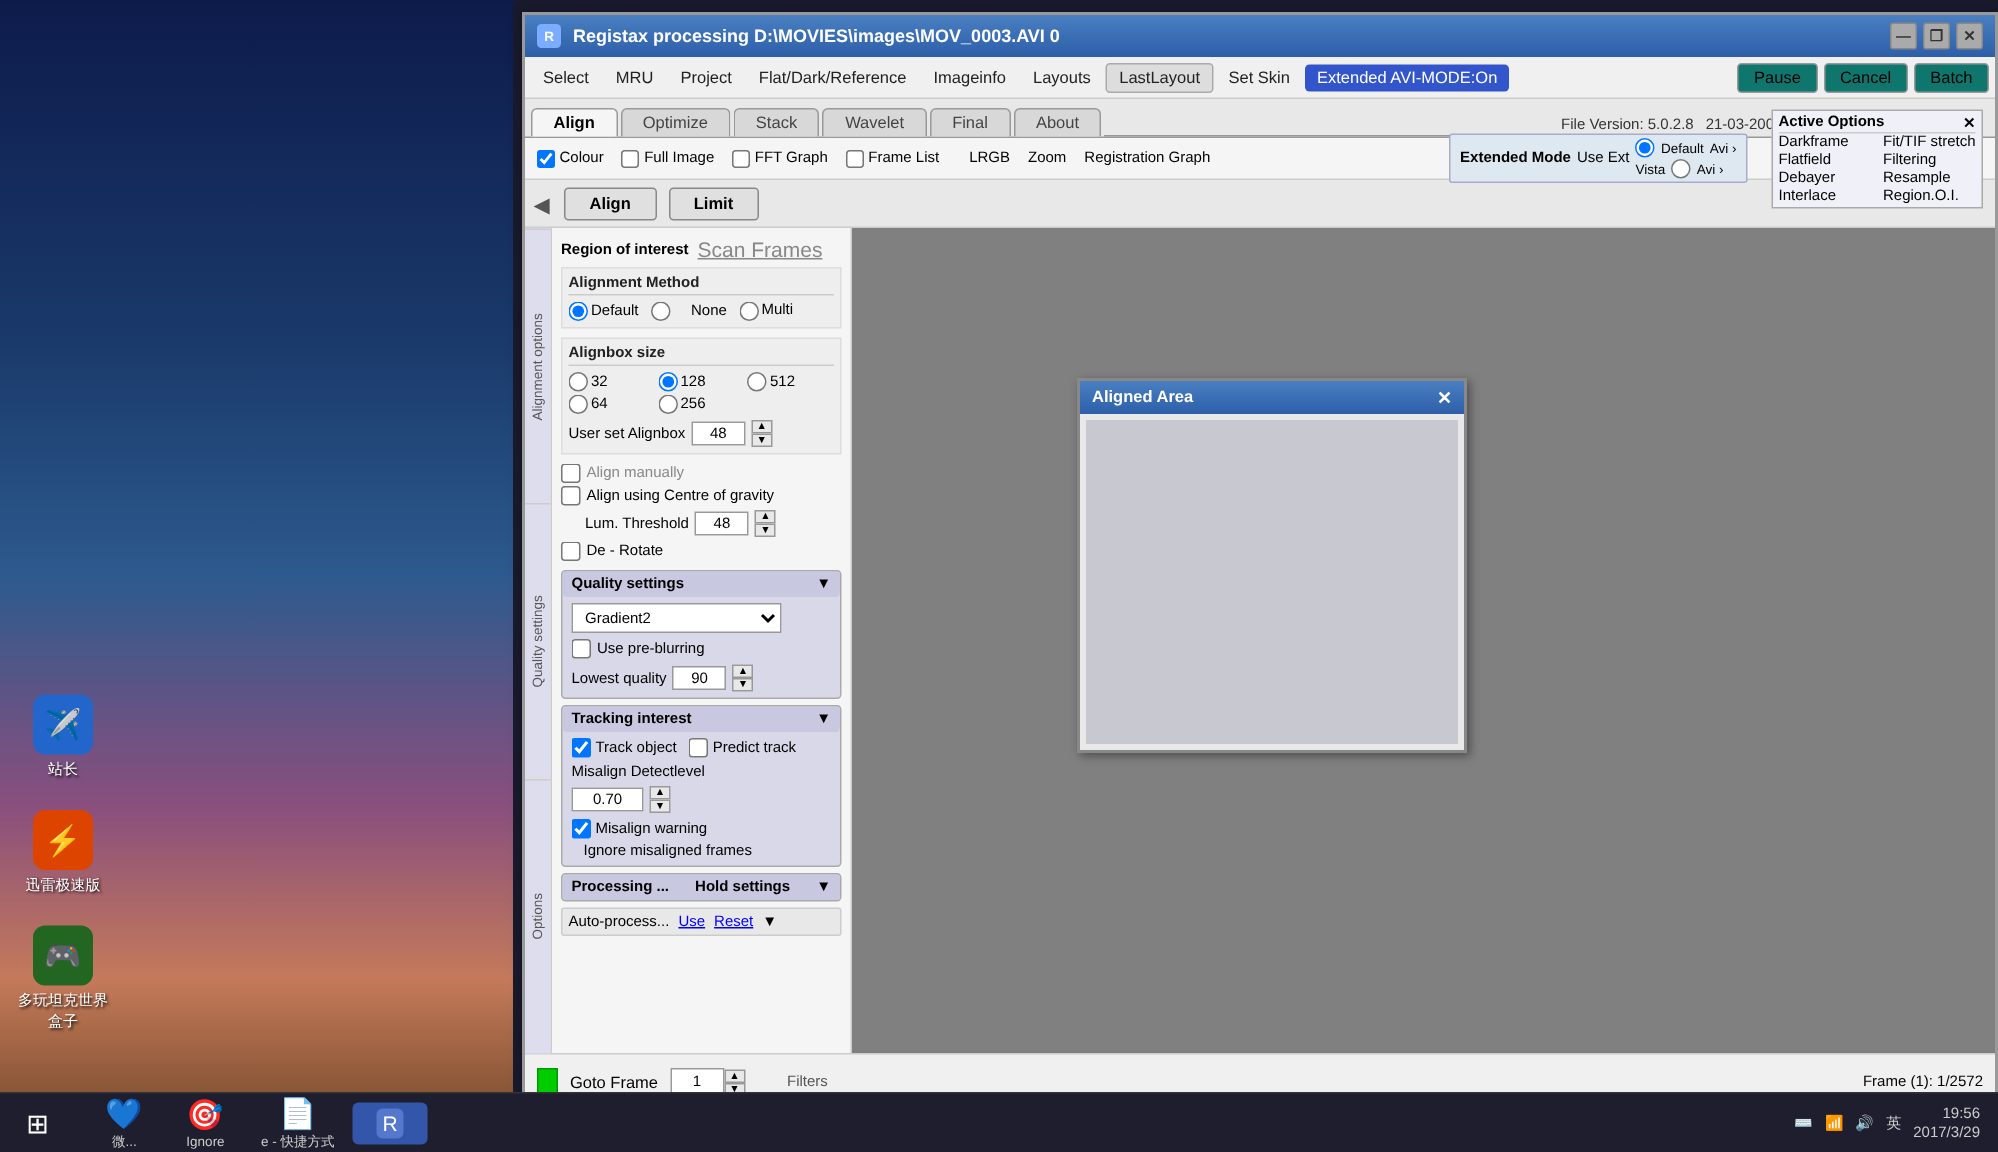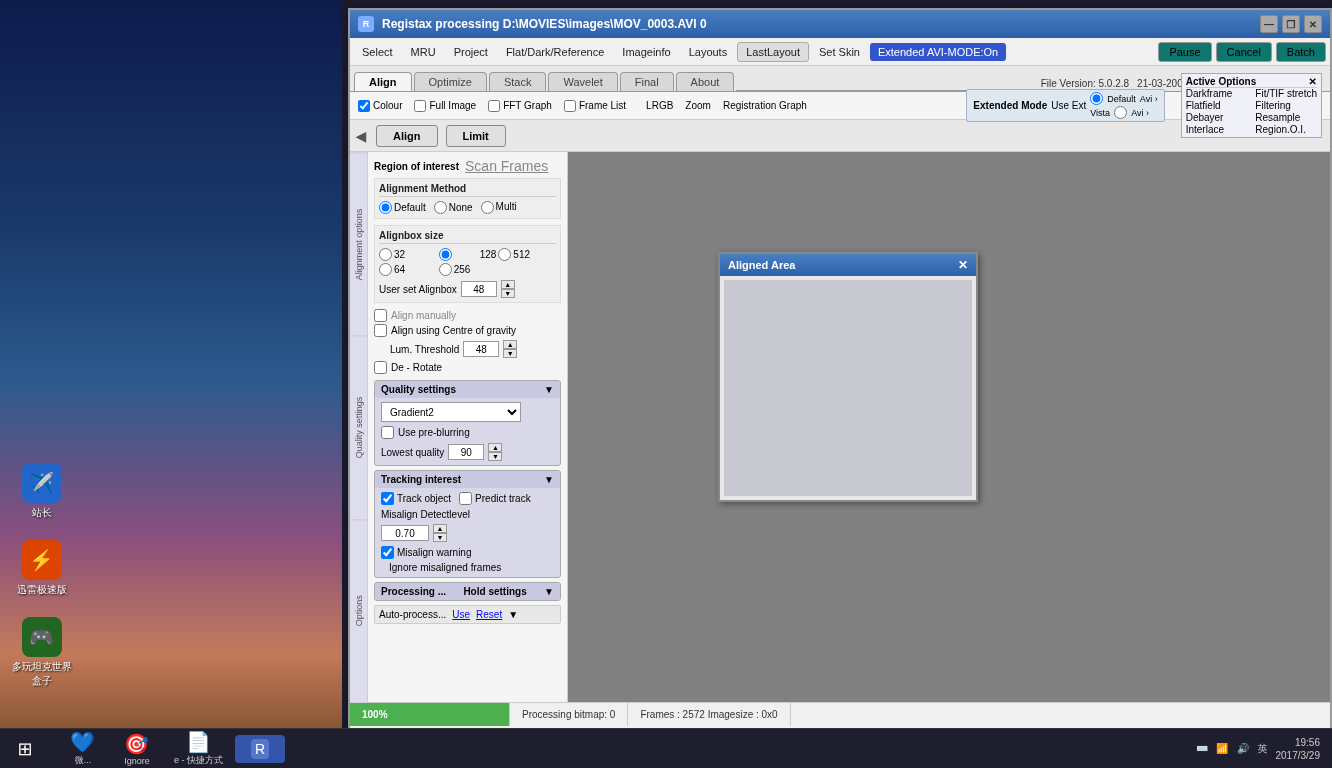--- a/index.html
+++ b/index.html
@@ -626,39 +626,39 @@
           <span style="color:#888; font-size:14px; text-decoration:underline;">Scan Frames</span>
         </div>
 
         <div style="margin-bottom:6px; padding:4px; background:#eeeeee; border:1px solid #ddd;">
           <div class="section-title">Alignment Method</div>
           <div style="display:flex; gap:8px; flex-wrap:wrap;">
             <label style="display:flex; align-items:center; gap:2px; font-size:10px;">
               <input type="radio" name="align_method" checked="" style="">
               <span>Default</span>
             </label>
-            <label style="display:flex; align-items:center; gap:2px; font-size:10px;">
+            <label style="display:flex; align-items:center; gap:14px; font-size:10px;">
               <input type="radio" name="align_method" style="">
               <span>None</span>
             </label>
             <label style="display:flex; align-items:flex-start; gap:2px; font-size:10px;">
               <input type="radio" name="align_method" style="">
               <span>Multi</span>
             </label>
           </div>
         </div>
 
         <div style="margin-bottom:6px; padding:4px; background:#eeeeee; border:1px solid #ddd;">
           <div class="section-title">Alignbox size</div>
           <div style="display:grid; grid-template-columns:1fr 1fr 1fr; gap:2px; font-size:10px;">
             <label style="display:flex; align-items:center; gap:2px;">
               <input type="radio" name="abox" style="">
               <span>32</span>
             </label>
-            <label style="display:flex; align-items:center; gap:2px;justify-content:space-between;">
+            <label style="display:flex; align-items:center; gap:2px;">
               <input type="radio" name="abox" checked="" style="">
               <span>128</span>
             </label>
             <label style="display:flex; align-items:center; gap:2px;">
               <input type="radio" name="abox" style="">
               <span>512</span>
             </label>
             <label style="display:flex; align-items:center; gap:2px;">
               <input type="radio" name="abox" style="">
               <span>64</span>
@@ -798,20 +798,33 @@
           <span>Aligned Area</span>
           <span class="dialog-close">✕</span>
         </div>
         <div class="dialog-body"></div>
       </div>
 
     </div>
 
   </div>
 
+  <div class="bottom-toolbar">
+    <div style="width:14px; height:20px; background:#00cc00; border:1px solid #009900;"></div>
+    <span>Goto Frame</span>
+    <div style="display:flex; align-items:center;">
+      <input type="text" class="frame-input" value="1" style="">
+      <div class="spin-container">
+        <div class="spin-up">▲</div>
+        <div class="spin-down">▼</div>
+      </div>
+    </div>
+    <span class="filters-label">Filters</span>
+    <span class="frame-count">Frame (1): 1/2572</span>
+  </div>
 
   <div class="status-bar">
     <div class="status-segment progress">
       <span>100%</span>
     </div>
     <div class="status-segment">Processing bitmap: 0</div>
     <div class="status-segment">Frames : 2572 Imagesize : 0x0</div>
   </div>
 
 </div>

